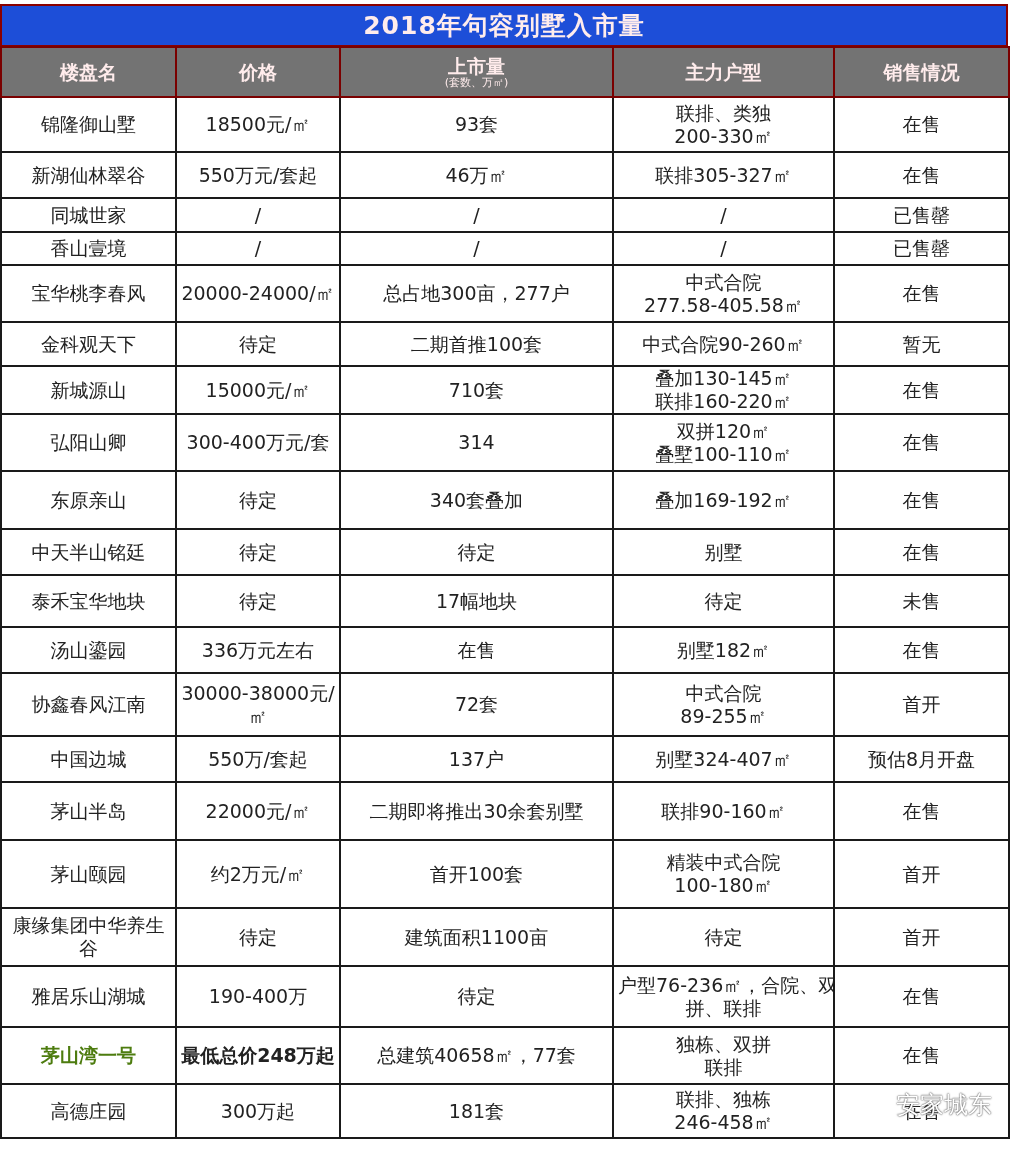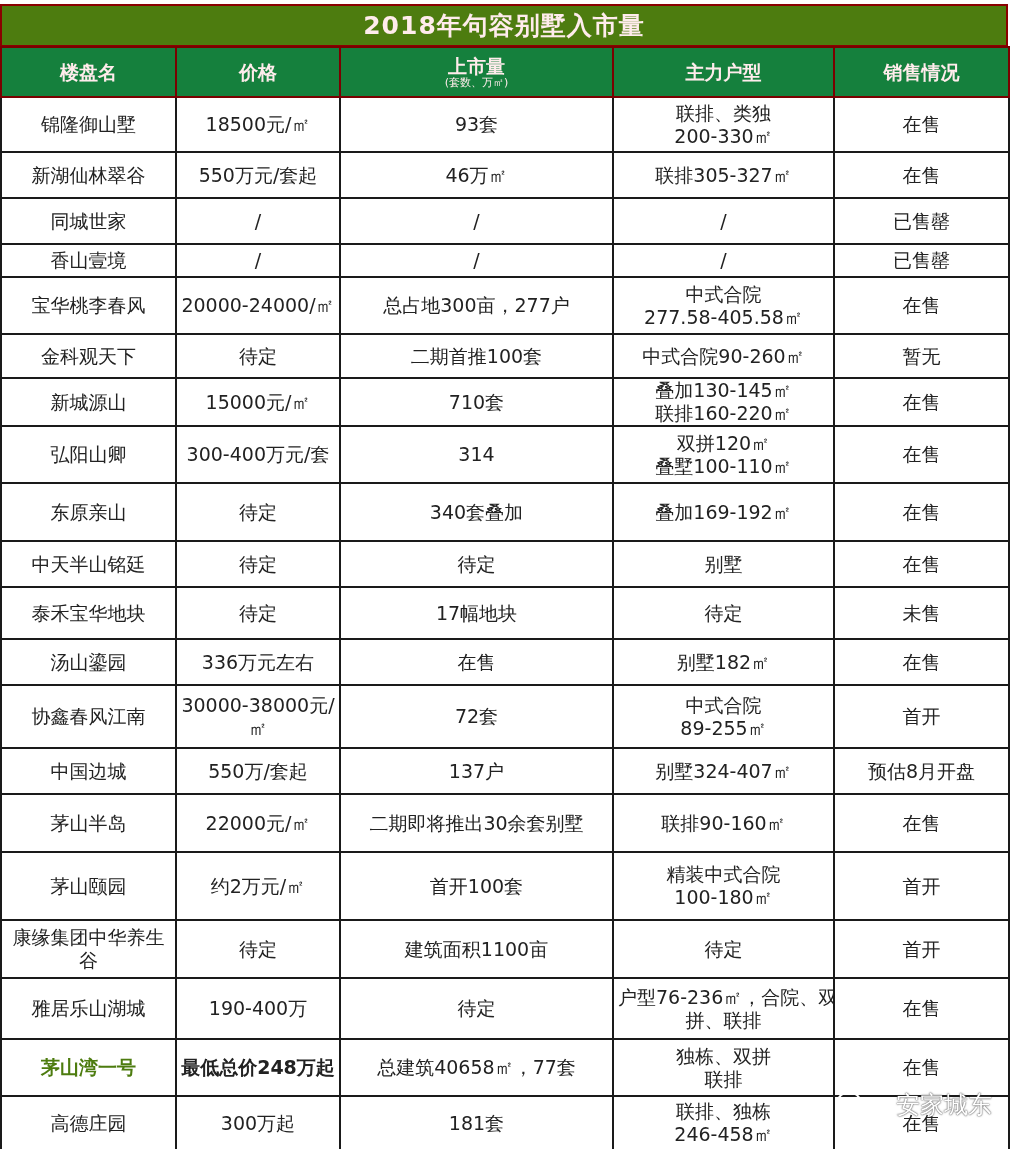--- a/index.html
+++ b/index.html
@@ -1,34 +1,34 @@
 <!DOCTYPE html>
 <html><head>
 <meta charset="utf-8">
 <style>
   * { box-sizing: border-box; margin: 0; padding: 0; }
   html, body { width: 1010px; height: 1149px; overflow: hidden; background: #ffffff; }
   body { font-family: "DejaVu Sans", "Liberation Sans", sans-serif; color: #222; }
   .sheet { position: absolute; left: 0; top: 0; width: 1010px; height: 1149px; }
   .title-bar {
     position: absolute; left: 0; top: 4px; width: 1008px; height: 42px;
-    background: #4d7c0f; border: 2px solid #8a0000; border-bottom: 1px solid #8a0000;
+    background: #1d4ed8; border: 2px solid #8a0000; border-bottom: 1px solid #8a0000;
     display: flex; align-items: center; justify-content: center;
     color: #ffecec; font-weight: bold; font-size: 25px; letter-spacing: 1px;
   }
   table.grid {
     position: absolute; left: 0; top: 46px; width: 1008px;
     border-collapse: collapse; table-layout: fixed;
   }
   table.grid th, table.grid td {
     border: 2px solid #1a1a1a; text-align: center; vertical-align: middle;
     font-size: 19px; line-height: 23px; padding: 0 4px; overflow: hidden;
   }
   table.grid thead th {
-    background: #15803d; color: #ffecec; font-weight: bold; font-size: 19px;
+    background: #737373; color: #ffecec; font-weight: bold; font-size: 19px;
     height: 50px; border-color: #7a0000;
   }
   table.grid thead th .sub { display: block; font-size: 11px; line-height: 12px; font-weight: normal; }
   table.grid thead th .main { display: block; line-height: 22px; }
   td .ln { display: block; white-space: nowrap; }
   td.bold { font-weight: bold; color: #4d7c0f; }
   td.small { font-size: 17px; font-weight: bold; }
   .watermark {
     position: absolute; left: 836px; top: 1088px; height: 34px;
     display: flex; align-items: center; gap: 24px; color: #ffffff; pointer-events: none;
@@ -95,21 +95,21 @@
             <span class="ln">550万元/套起</span>
           </td>
           <td>
             <span class="ln">46万㎡</span>
           </td>
           <td>
             <span class="ln">联排305-327㎡</span>
           </td>
           <td>在售</td>
         </tr>
-        <tr style="height: 46px;">
+        <tr style="height: 34px;">
           <td>
             <span class="ln">同城世家</span>
           </td>
           <td>
             <span class="ln">/</span>
           </td>
           <td>
             <span class="ln">/</span>
           </td>
           <td>

